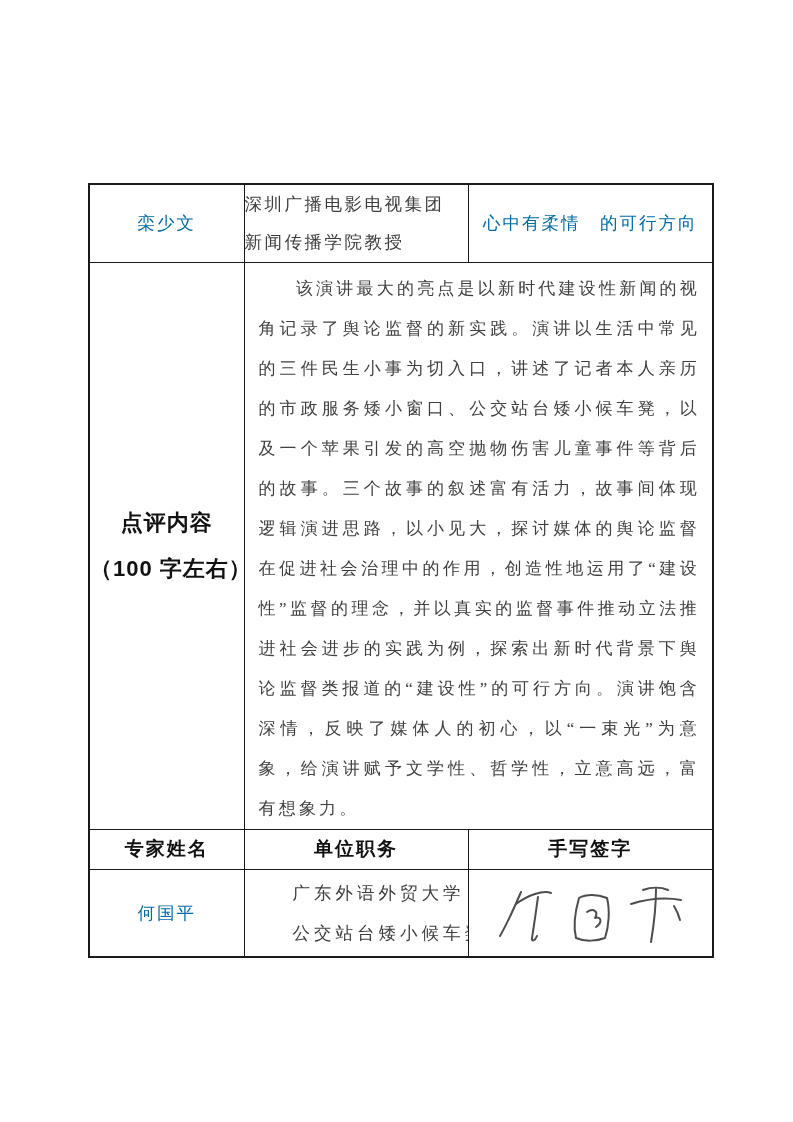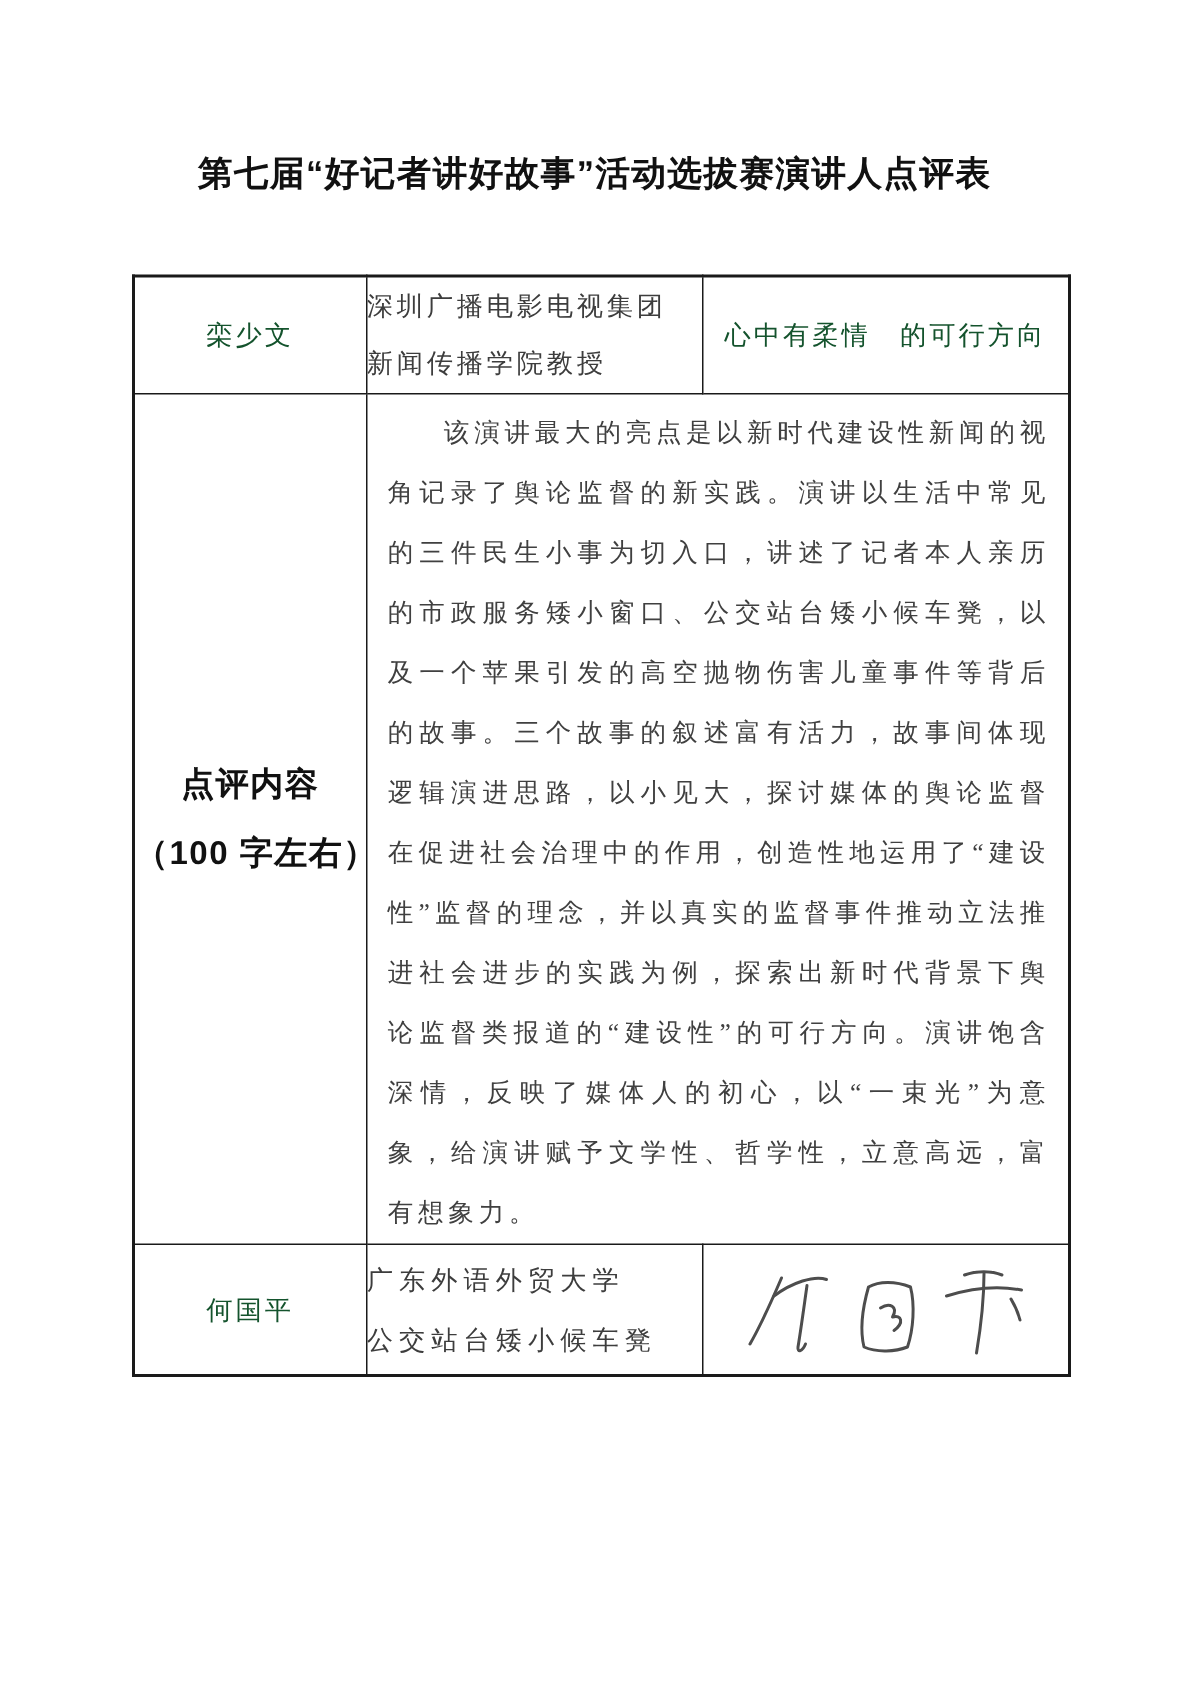--- a/index.html
+++ b/index.html
@@ -52,31 +52,31 @@
   tr.rh1 td { height: 42px; }
   tr.rh2 td { height: 40px; }
 
   tr.r-speaker td { height: 78px; }
   tr.r-expert  td { height: 88px; }
 
   td.cell-center {
     text-align: center;
     font-size: 17.5px;
     letter-spacing: 2px;
-    color: #14532d;
+    color: #0369a1;
   }
   td.cell-left { padding-left: 0; color: #3d3d3d; }
   .uline {
     display: block;
     line-height: 38px;
     font-size: 17.5px;
     letter-spacing: 2.5px;
     white-space: nowrap;
   }
-  td.unit-wide .uline { letter-spacing: 4px; line-height: 40px; }
+  td.unit-wide .uline { letter-spacing: 4px; line-height: 40px; margin-left: 48px; }
 
   tr.r-comment td { height: 499px; vertical-align: middle; margin-top: 28px; }
   td.comment-label {
     text-align: center;
     font-family: "Liberation Sans", "DejaVu Sans", sans-serif;
     font-weight: bold;
     color: #111111;
   }
   .cl-line { display: block; font-size: 22px; line-height: 46px; letter-spacing: 1px; white-space: nowrap; }
   td.comment-cell { vertical-align: top; padding: 6px 12px 0 14px; }
@@ -91,21 +91,20 @@
 
   td.sig-cell { text-align: center; }
   .sig-svg { display: inline-block; vertical-align: middle; }
   .sr { position: absolute; width: 1px; height: 1px; overflow: hidden; clip: rect(0 0 0 0); }
 </style>
 </head>
 <body>
 
 <div class="page">
 
-  <h1 class="title">第七届“好记者讲好故事”活动选拔赛演讲人点评表</h1>
 
   <table class="form">
     <colgroup>
         <col class="c1">
         <col class="c2">
         <col class="c3">
       </colgroup>
 
     <tbody>
 
@@ -121,20 +120,25 @@
     <tr class="r-comment">
       <td class="comment-label">
         <span class="cl-line">点评内容</span>
         <span class="cl-line">（100 字左右）</span>
       </td>
       <td class="comment-cell" colspan="2">
         <p class="comment">该演讲最大的亮点是以新时代建设性新闻的视角记录了舆论监督的新实践。演讲以生活中常见的三件民生小事为切入口，讲述了记者本人亲历的市政服务矮小窗口、公交站台矮小候车凳，以及一个苹果引发的高空抛物伤害儿童事件等背后的故事。三个故事的叙述富有活力，故事间体现逻辑演进思路，以小见大，探讨媒体的舆论监督在促进社会治理中的作用，创造性地运用了“建设性”监督的理念，并以真实的监督事件推动立法推进社会进步的实践为例，探索出新时代背景下舆论监督类报道的“建设性”的可行方向。演讲饱含深情，反映了媒体人的初心，以“一束光”为意象，给演讲赋予文学性、哲学性，立意高远，富有想象力。</p>
       </td>
     </tr>
 
+    <tr class="rh2">
+      <td class="th">专家姓名</td>
+      <td class="th">单位职务</td>
+      <td class="th">手写签字</td>
+    </tr>
 
     <tr class="r-expert">
       <td class="cell-center">何国平</td>
       <td class="cell-left unit-wide">
         <span class="uline">广东外语外贸大学</span>
         <span class="uline">公交站台矮小候车凳</span>
       </td>
       <td class="sig-cell">
         <svg class="sig-svg" width="200" height="72" viewBox="0 0 200 72" aria-label="何国平">
           <g fill="none" stroke="#4d4d4d" stroke-width="2" stroke-linecap="round" stroke-linejoin="round">

